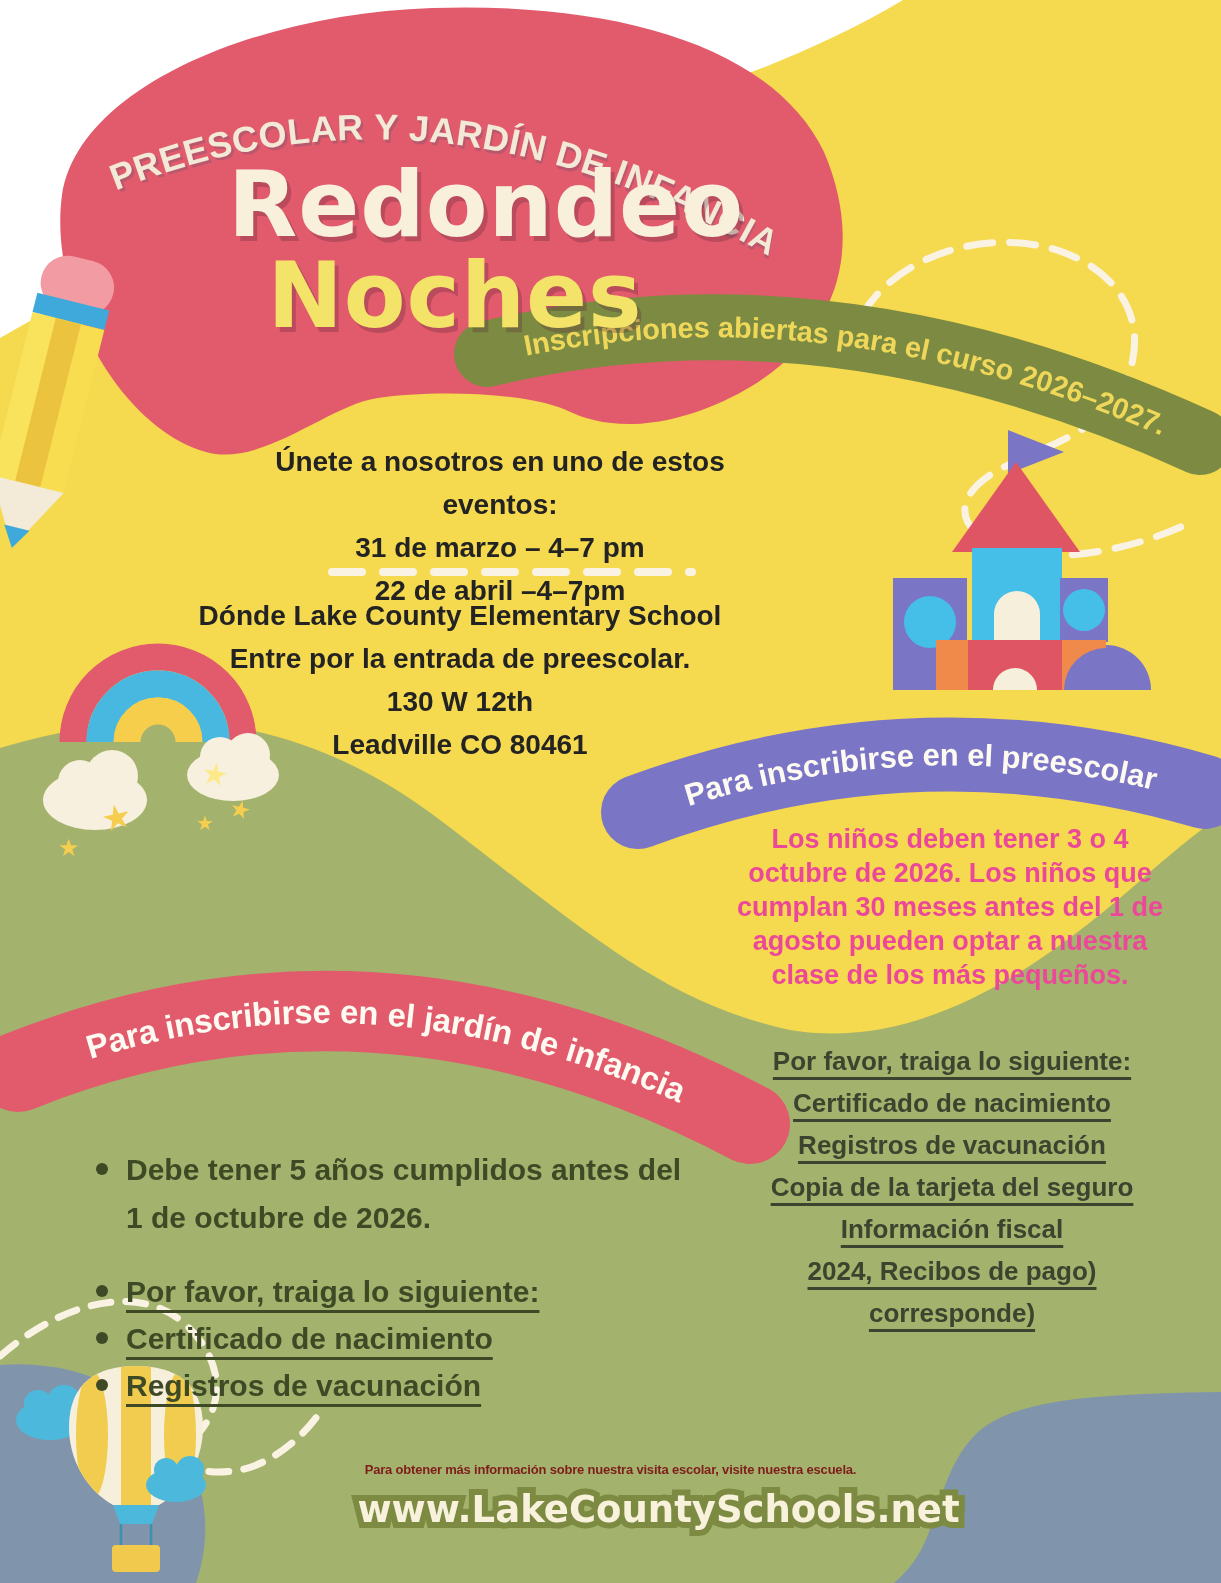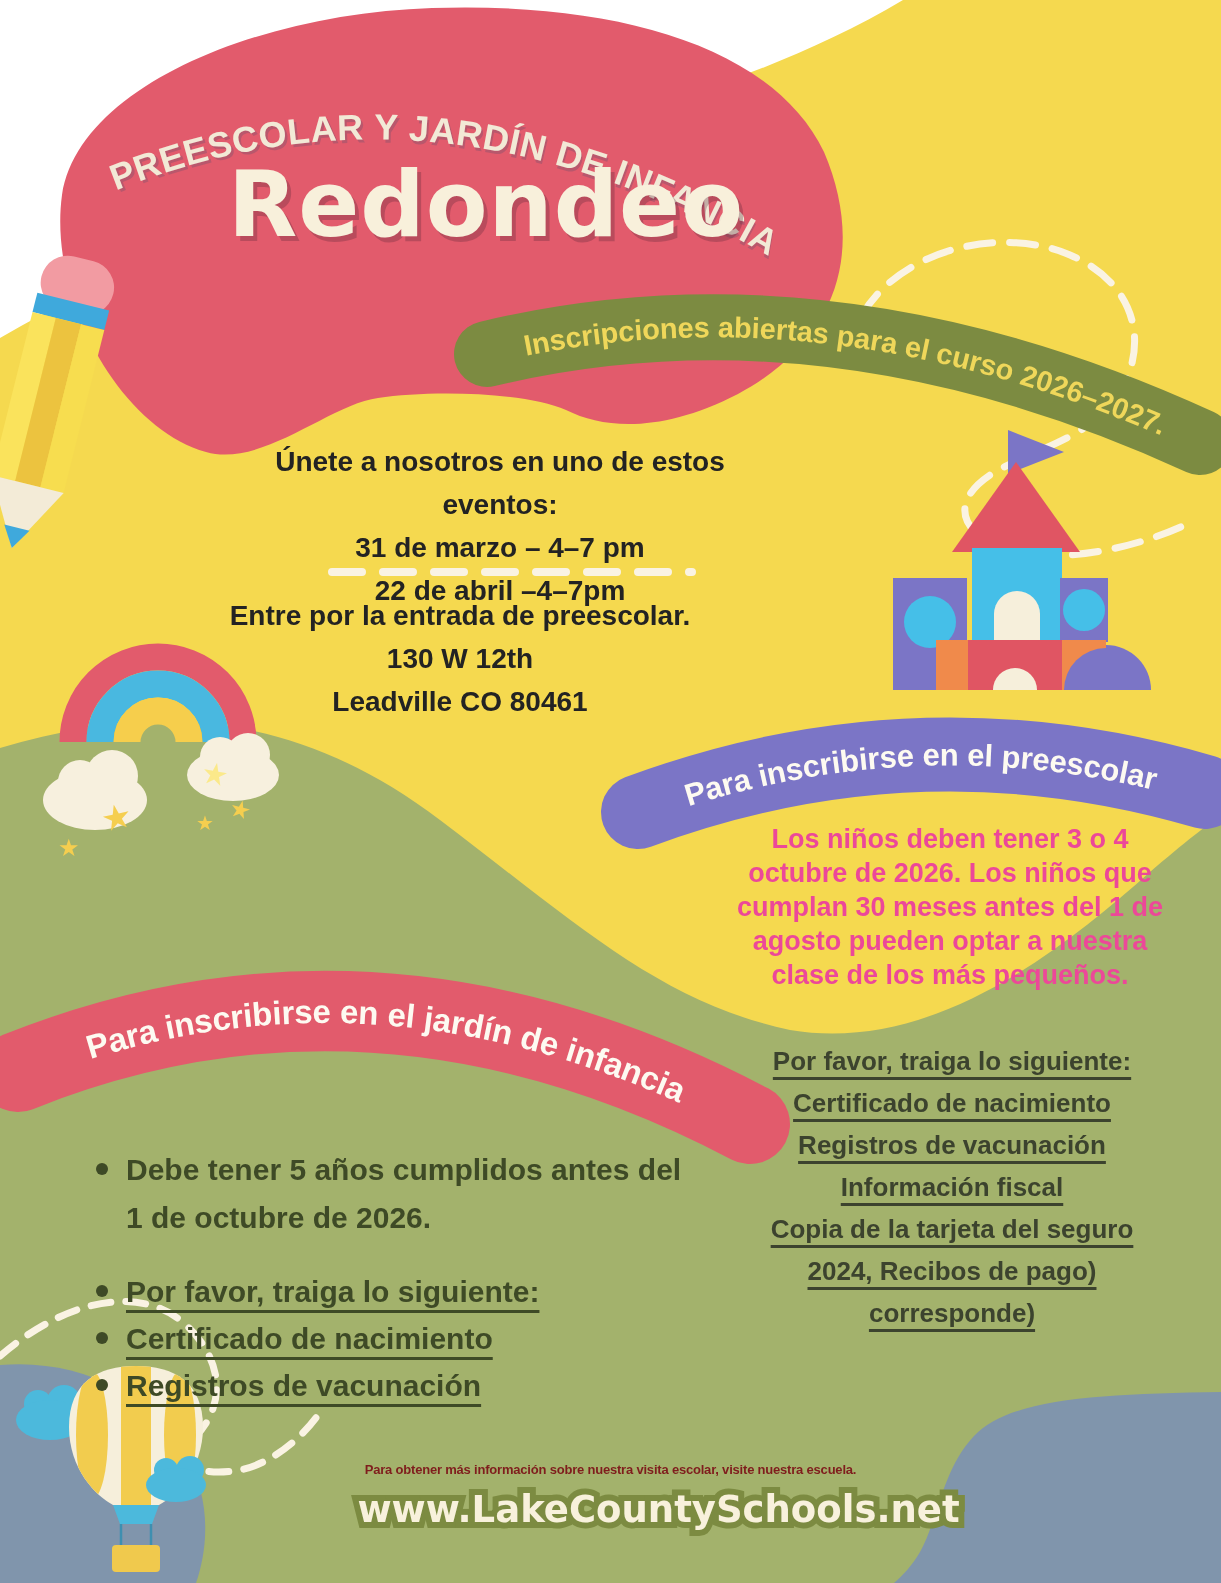--- a/index.html
+++ b/index.html
@@ -146,48 +146,50 @@
     <text font-family="Liberation Sans,sans-serif" font-weight="bold" font-size="33" fill="#FDFAF1" dominant-baseline="central">
       <textPath href="#ribbonPink" startOffset="50%" text-anchor="middle">Para inscribirse en el jardín de infancia</textPath>
     </text>
 
     <text font-family="Liberation Sans,sans-serif" font-weight="bold" font-size="36" fill="#F2E9D6" letter-spacing="0.5" style="text-shadow:2px 3px 0 rgba(110,80,110,0.35);">
       <textPath href="#kickerArc" startOffset="50%" text-anchor="middle">PREESCOLAR Y JARDÍN DE INFANCIA</textPath>
     </text>
   </svg>
 
   <div class="txt title title1">Redondeo</div>
+  <div class="txt title title2">Noches</div>
 
   <div class="txt center-black events">
     <div>Únete a nosotros en uno de estos</div>
     <div>eventos:</div>
     <div>31 de marzo – 4–7 pm</div>
     <div>22 de abril –4–7pm</div>
   </div>
 
   <div class="txt center-black location">
+    <div>Dónde Lake County Elementary School</div>
     <div>Entre por la entrada de preescolar.</div>
     <div>130 W 12th</div>
     <div>Leadville CO 80461</div>
   </div>
 
   <div class="txt ps-body">
     <div>Los niños deben tener 3 o 4</div>
     <div>octubre de 2026. Los niños que</div>
     <div>cumplan 30 meses antes del 1 de</div>
     <div>agosto pueden optar a nuestra</div>
     <div>clase de los más pequeños.</div>
   </div>
 
   <div class="txt ps-check">
     <div>Por favor, traiga lo siguiente:</div>
     <div>Certificado de nacimiento</div>
     <div>Registros de vacunación</div>
+    <div>Copia de la tarjeta del seguro</div>
     <div>Información fiscal</div>
-    <div>Copia de la tarjeta del seguro</div>
     <div>2024, Recibos de pago)</div>
     <div>corresponde)</div>
   </div>
 
   <div class="kg-row" style="top:1146px;">
     <span class="dot"></span>
     <span class="kg-text">
       <div class="kg-line">Debe tener 5 años cumplidos antes del</div>
       <div class="kg-line">1 de octubre de 2026.</div>
     </span>

